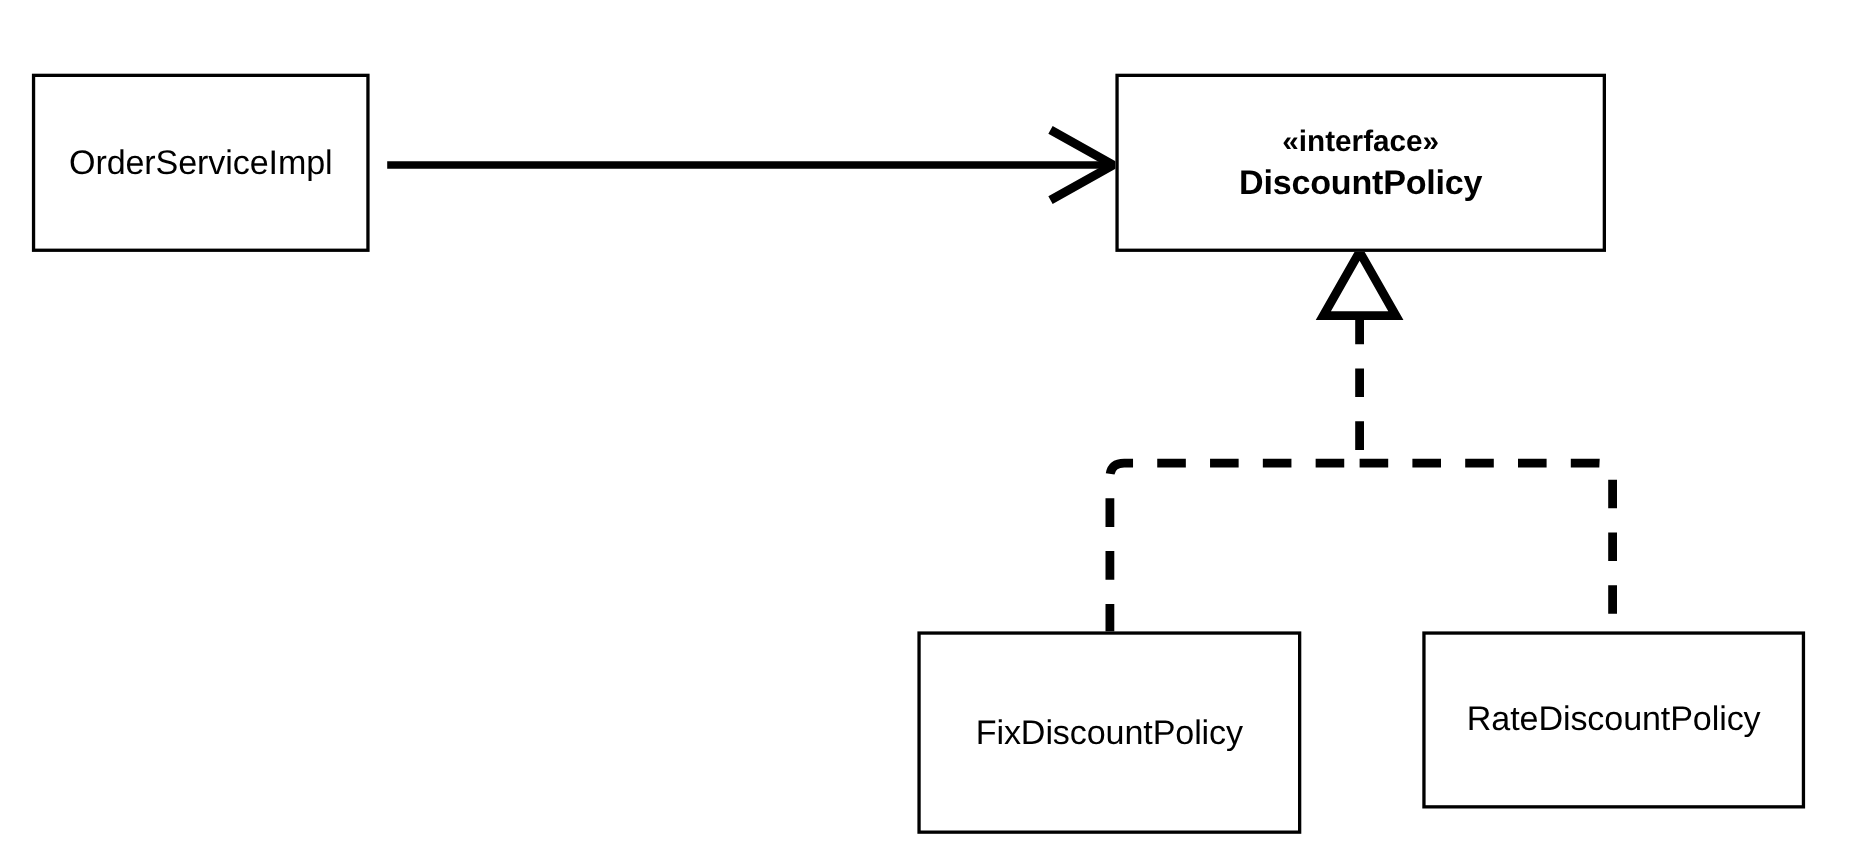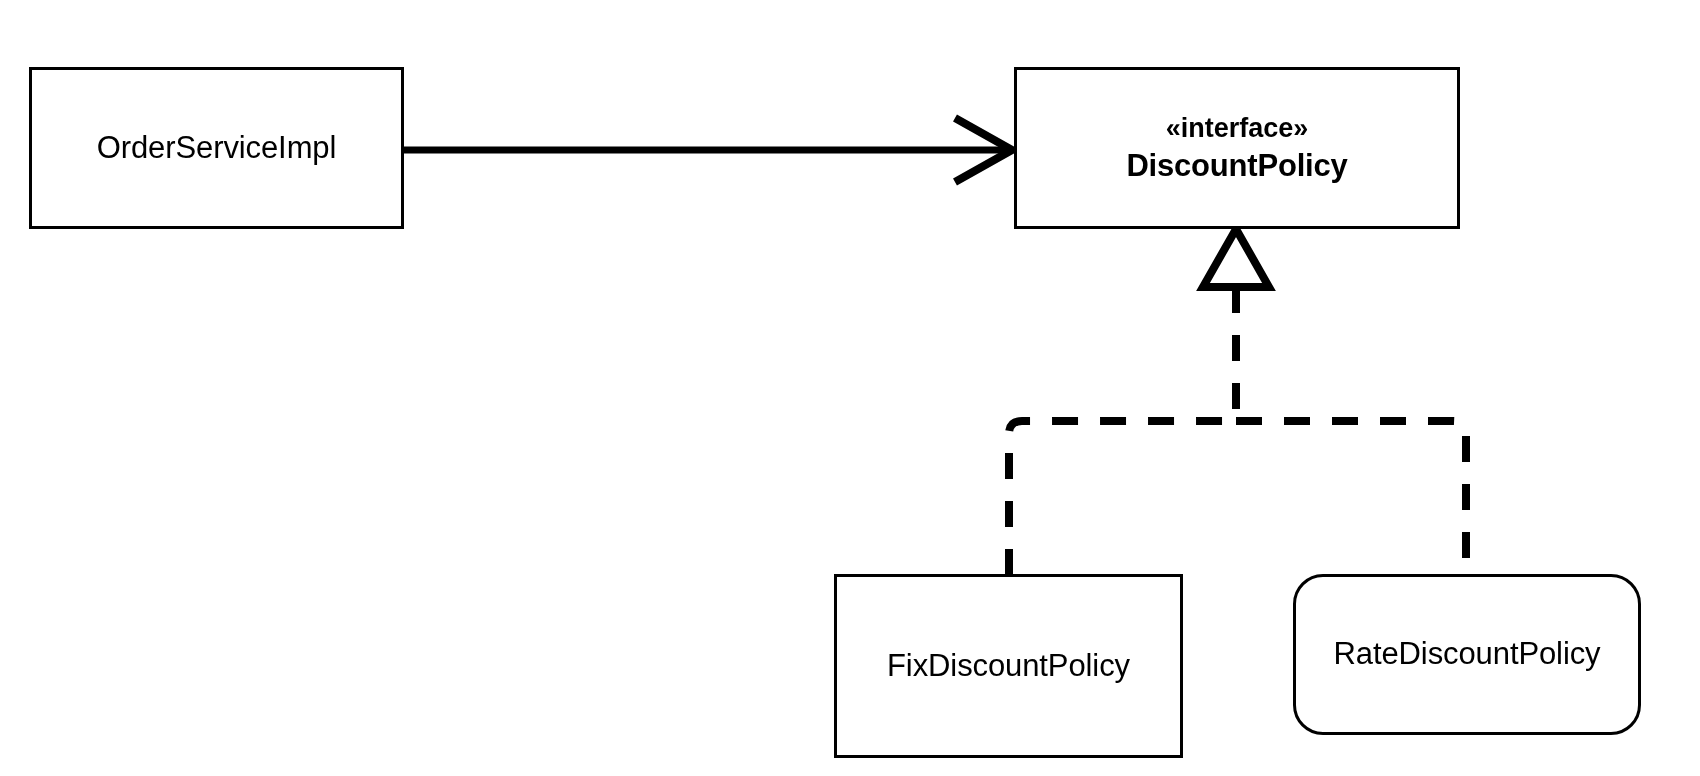--- a/index.html
+++ b/index.html
@@ -73,30 +73,30 @@
       <path d="M 1236 287 L 1236 421" fill="none" stroke="#000000" stroke-width="8" stroke-dasharray="26 22" stroke-linecap="butt"></path>
 
       <path d="M 1009 575 L 1009 434 Q 1009 421 1022 421 L 1236 421" fill="none" stroke="#000000" stroke-width="8" stroke-dasharray="26 22" stroke-linecap="butt"></path>
 
       <path d="M 1236 421 L 1453 421 Q 1466 421 1466 434 L 1466 575" fill="none" stroke="#000000" stroke-width="8" stroke-dasharray="26 22" stroke-linecap="butt"></path>
 
       <polygon points="1236,229 1269,287 1203,287" fill="#ffffff" stroke="#000000" stroke-width="8" stroke-linejoin="miter"></polygon>
     </g>
   </svg>
 
-  <div class="uml-box" style="left:29px; top:67px; width:375px; height:162px;">
+  <div class="uml-box" style="left:29px; top:67px; width:307px; height:162px;">
     <span class="class-name">OrderServiceImpl</span>
   </div>
 
   <div class="uml-box" style="left:1014px; top:67px; width:446px; height:162px;">
     <span class="stereotype">«interface»</span>
     <span class="iface-name">DiscountPolicy</span>
   </div>
 
   <div class="uml-box" style="left:834px; top:574px; width:349px; height:184px;">
     <span class="class-name">FixDiscountPolicy</span>
   </div>
 
-  <div class="uml-box" style="left:1293px; top:574px; width:348px; height:161px;border-radius:30px;">
+  <div class="uml-box" style="left:1293px; top:574px; width:348px; height:161px;">
     <span class="class-name">RateDiscountPolicy</span>
   </div>
 
 </div>
 
 </body></html>

